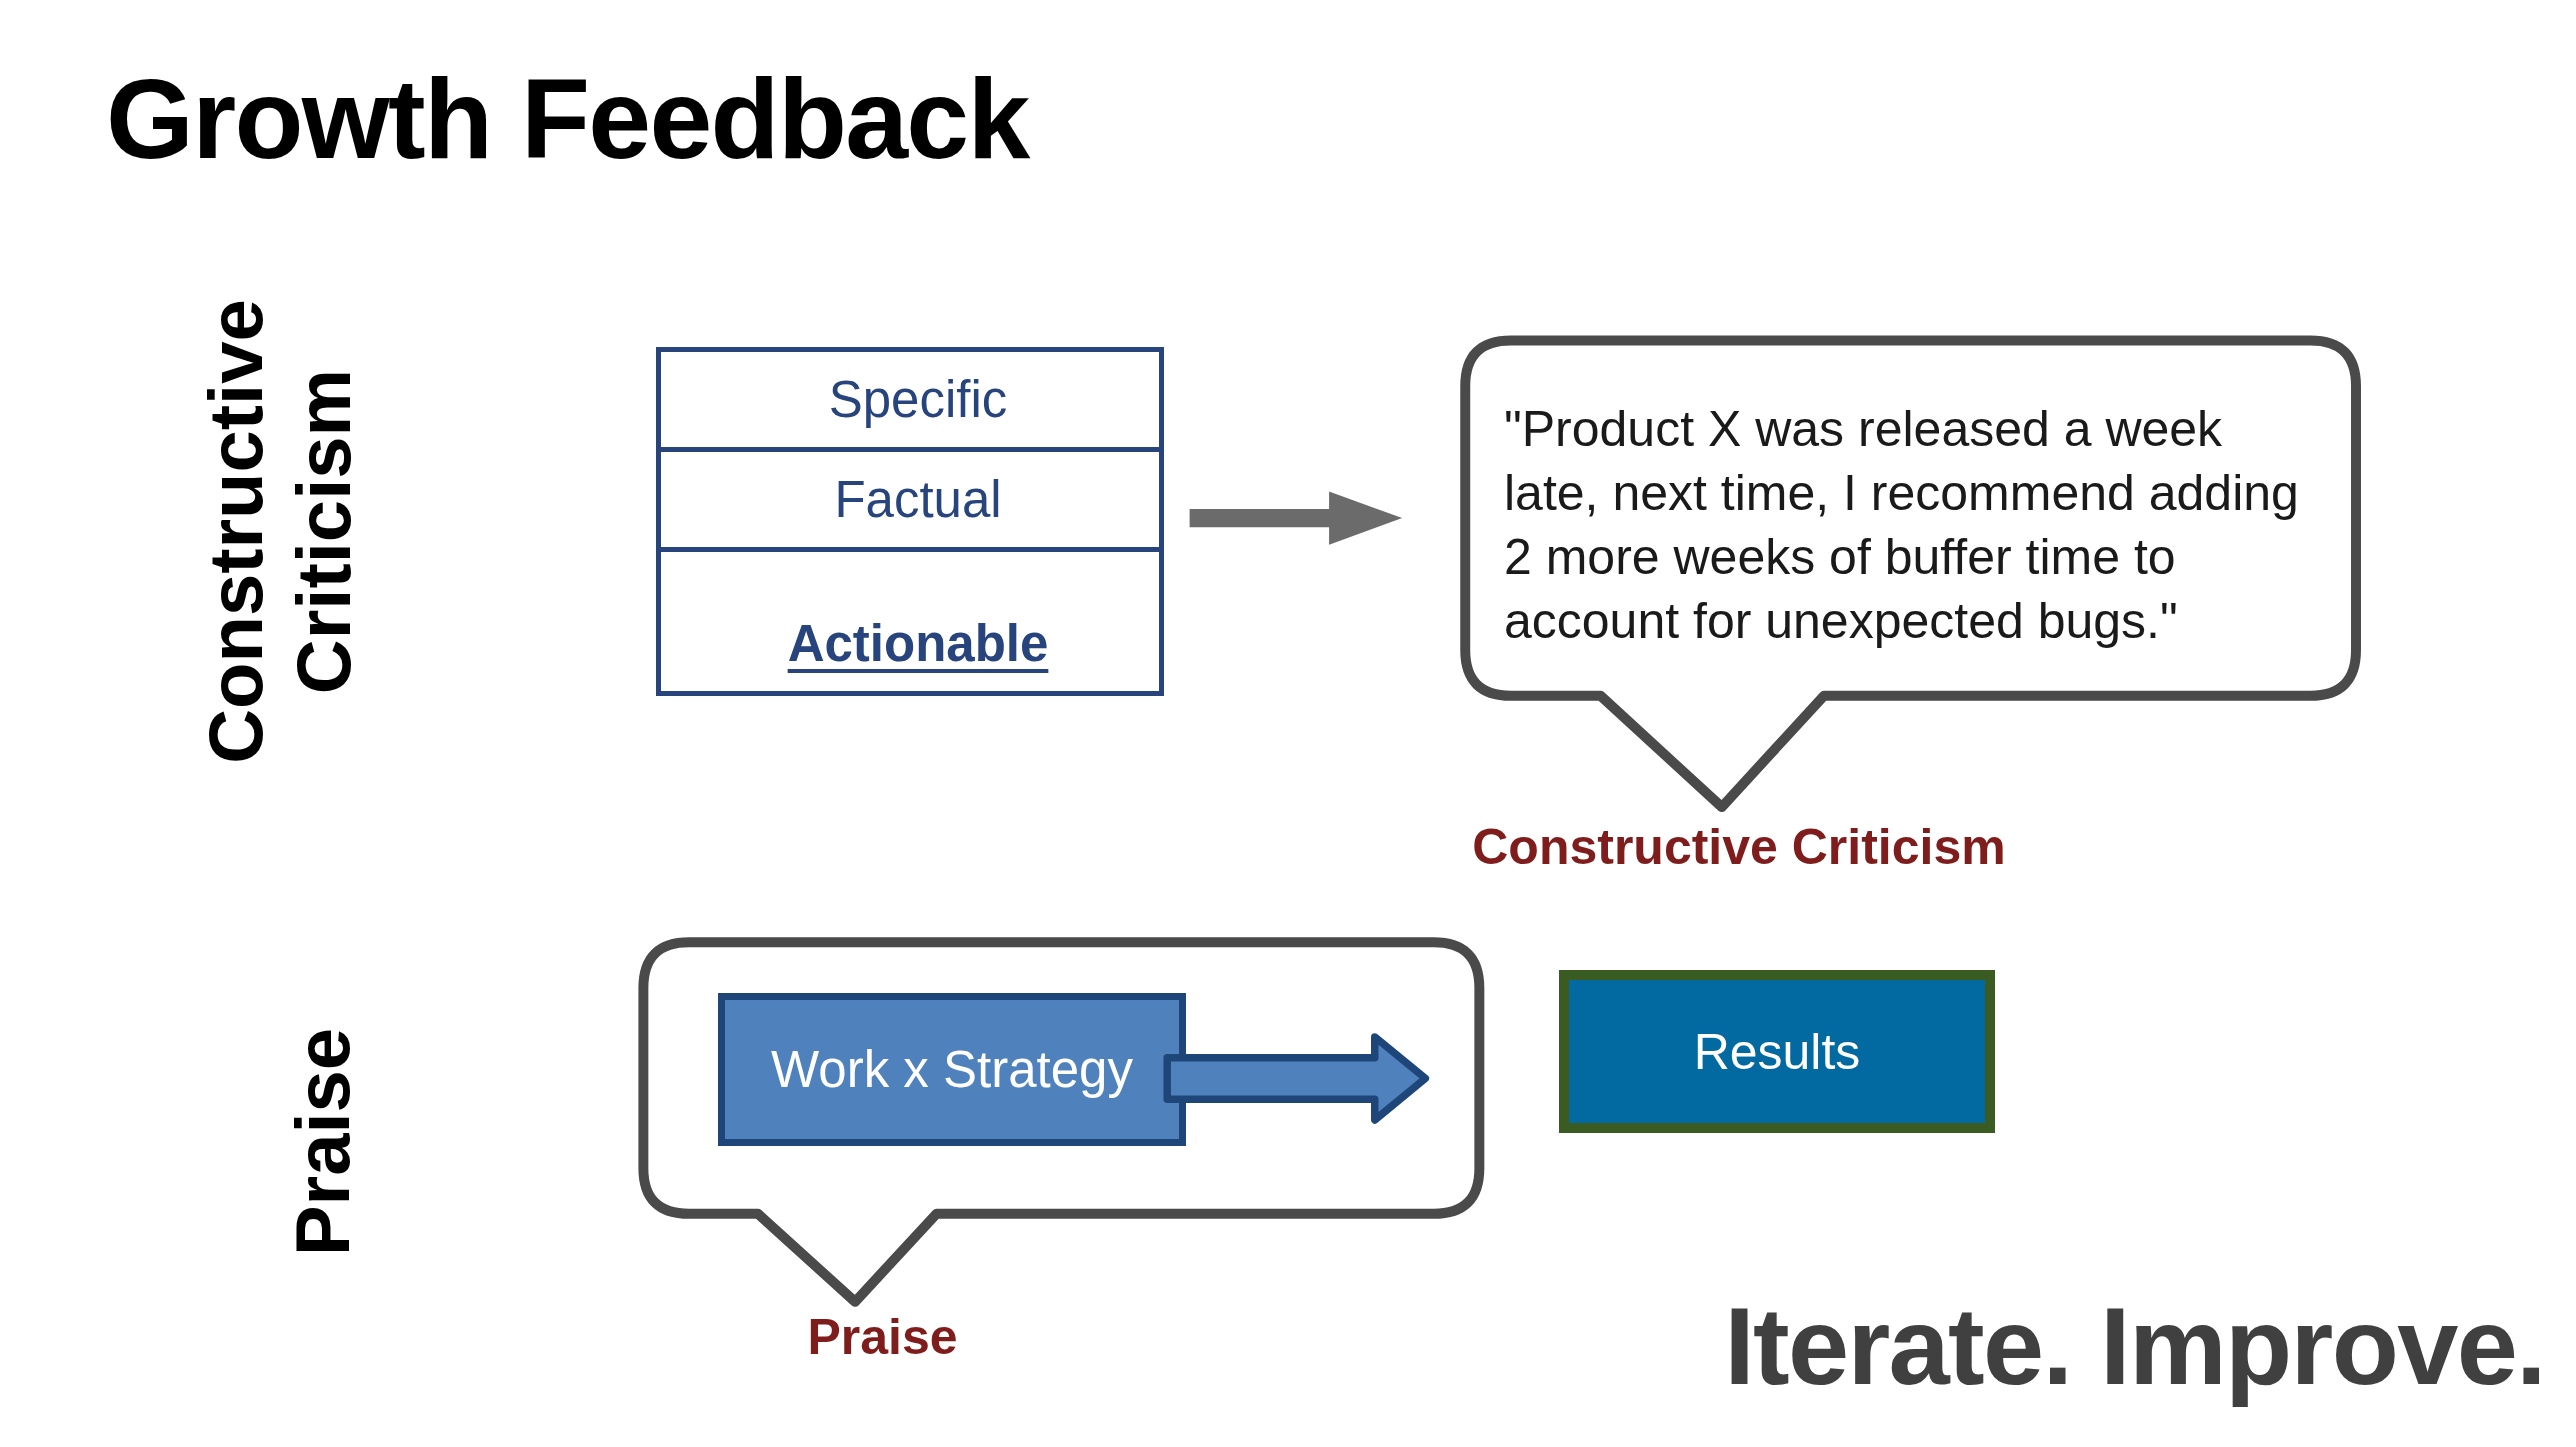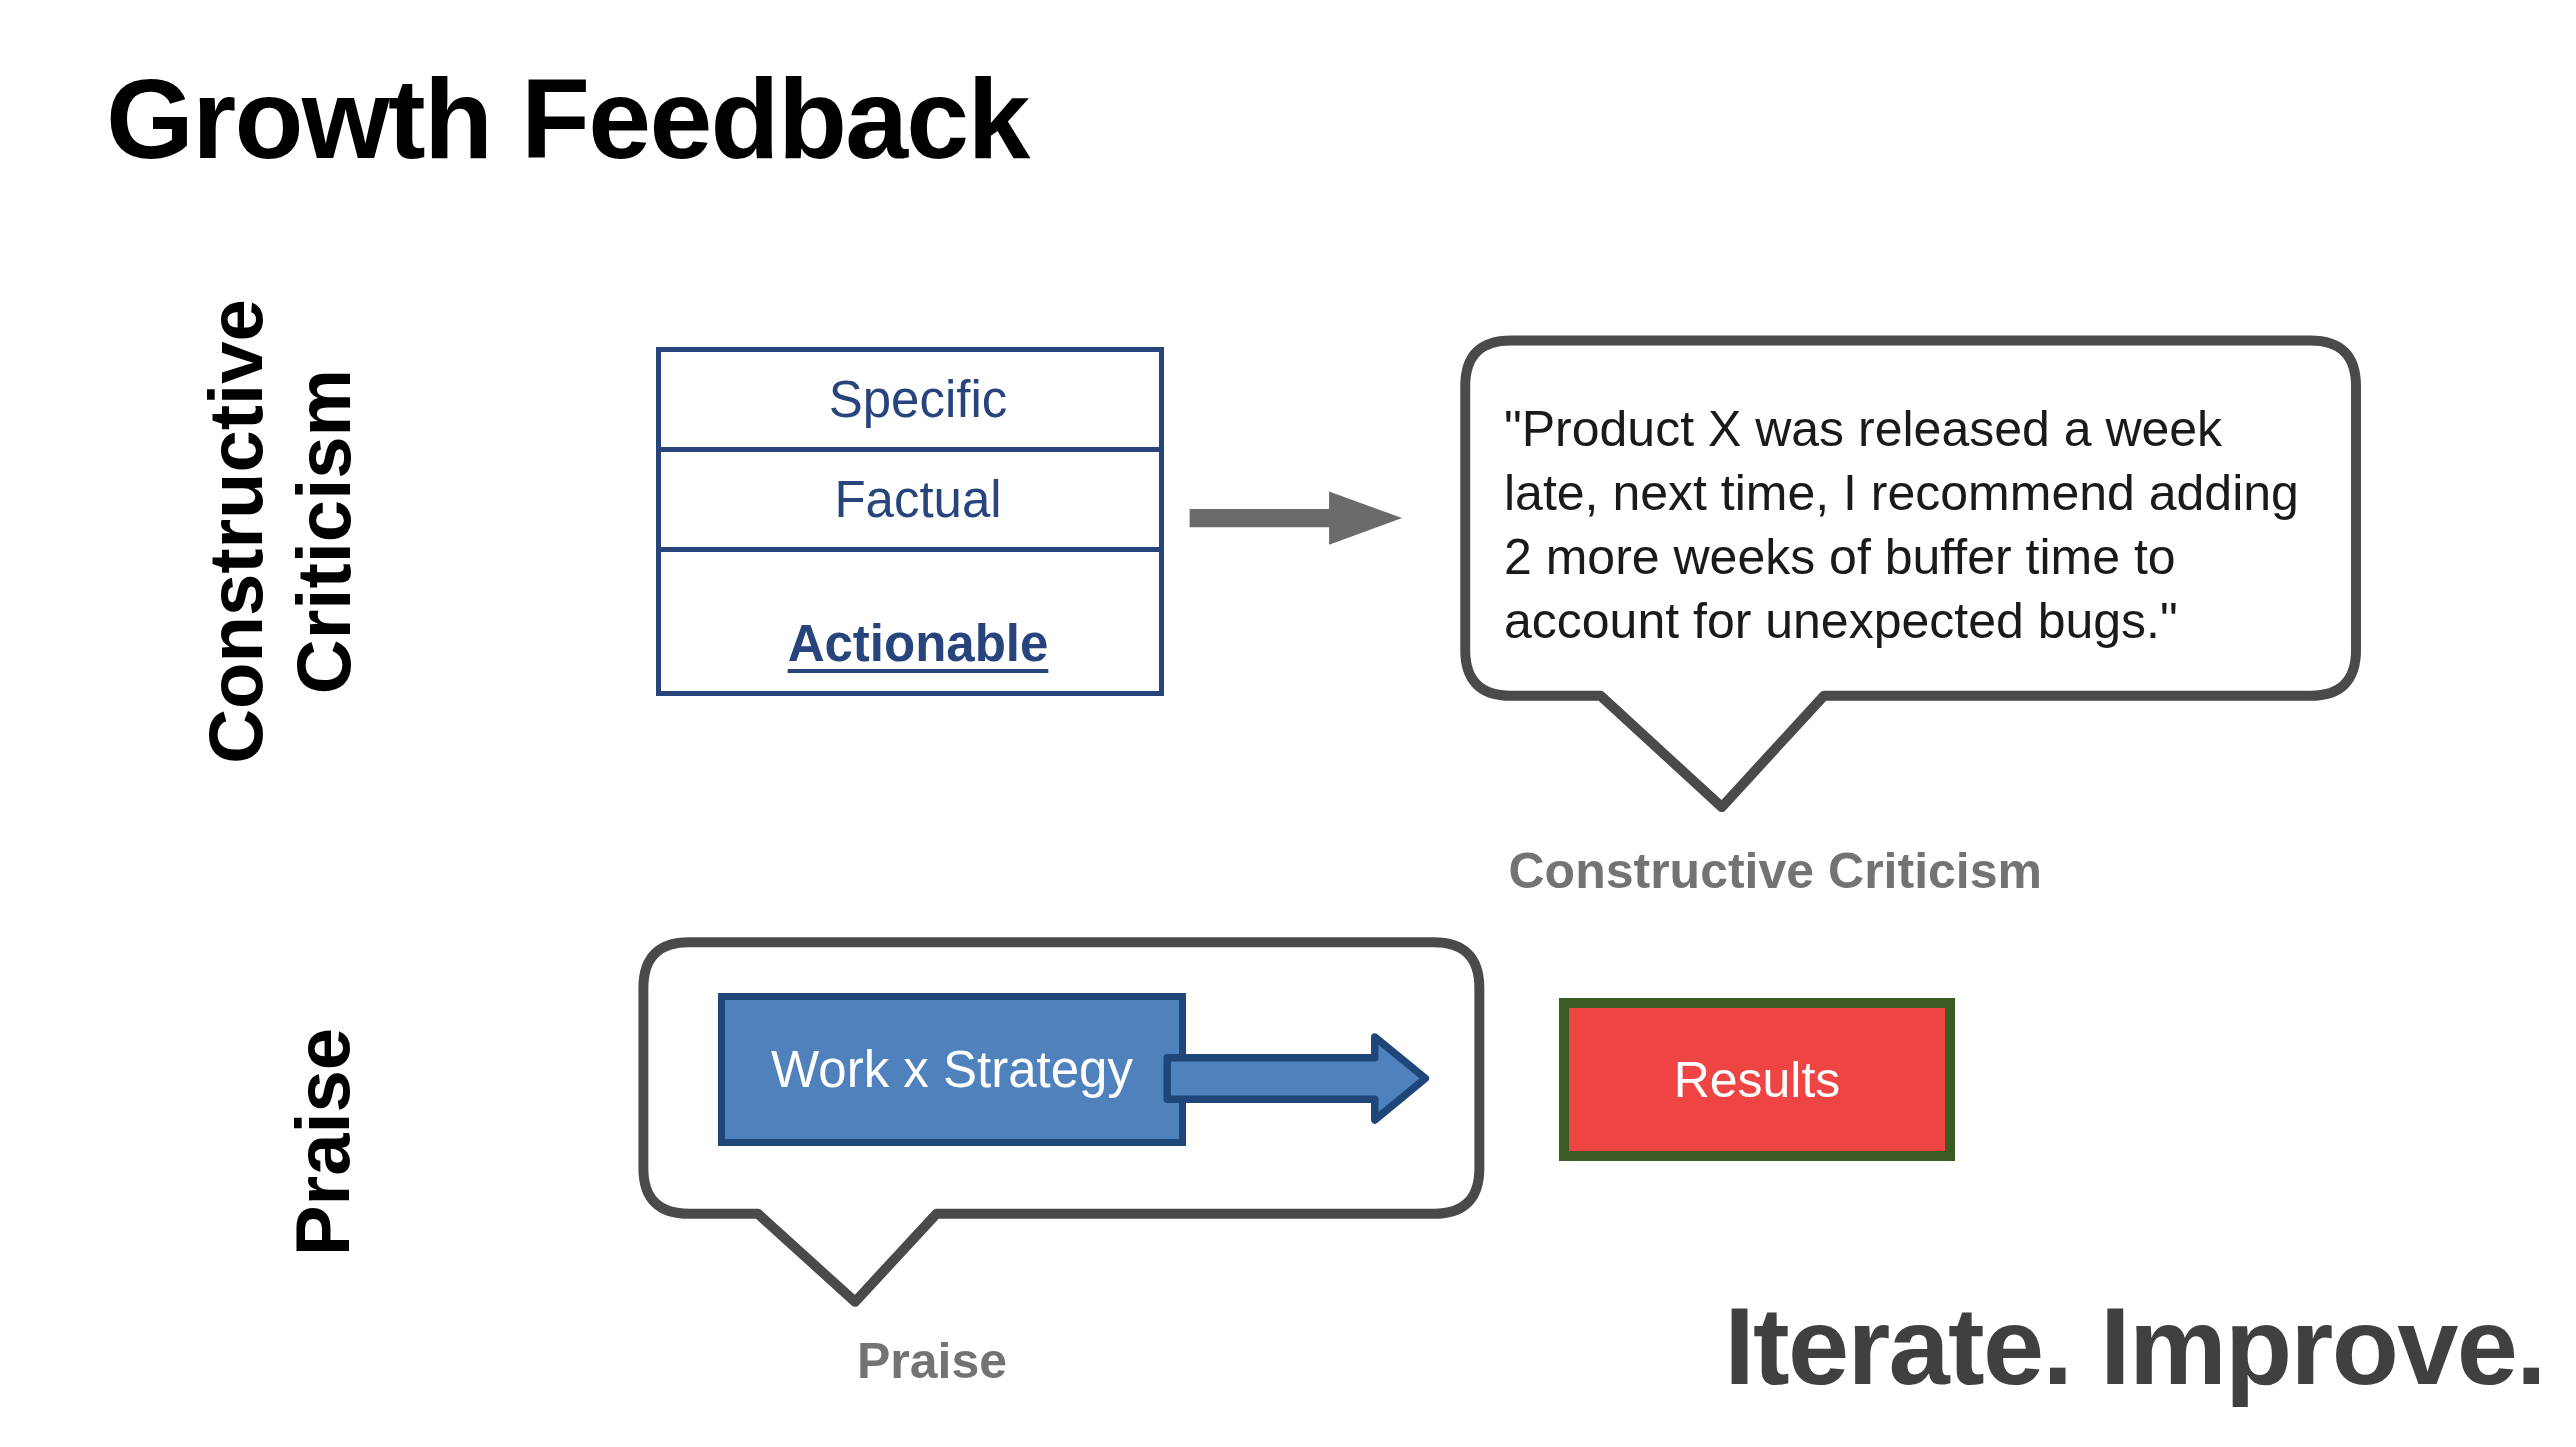--- a/index.html
+++ b/index.html
@@ -45,37 +45,37 @@
   .criteria-row.mid { border-top: 5.8px solid #27447D; border-bottom: 5.8px solid #27447D; }
   .criteria-row.emph { font-weight: bold; text-decoration: underline; text-decoration-thickness: 4.2px; text-underline-offset: 8.3px; margin-top: 44px; }
 
   svg.layer { left: 0; top: 0; width: 2576px; height: 1448px; }
 
   .quote-text {
     left: 1504px; top: 397px; width: 797px;
     font-size: 50px; line-height: 64px; color: #1a1a1a;
   }
   .bubble-caption {
-    font-size: 50px; font-weight: bold; color: #737373;
-    text-align: right; white-space: nowrap; margin-top: 24px;
+    font-size: 50px; font-weight: bold; color: #7f1d1d;
+    text-align: center; white-space: nowrap;
   }
   #caption-cc { left: 1436px; top: 818px; width: 606px; }
   #caption-praise { left: 758px; top: 1308px; width: 249px; }
 
   .work-box {
     left: 706px; top: 993px; width: 468px; height: 153px;
     box-sizing: border-box;
     background: #4F81BD; border: 7.5px solid #1F4679;
     display: flex; align-items: center; justify-content: center;
     color: #ffffff; font-size: 51px; white-space: nowrap; margin-left: 12px;
   }
   .results-box {
-    left: 1559px; top: 998px; width: 396px; height: 163px;
+    left: 1559px; top: 970px; width: 436px; height: 163px;
     box-sizing: border-box;
-    background: #ef4444; border: 10.8px solid #3A5B22;
+    background: #0369a1; border: 10.8px solid #3A5B22;
     display: flex; align-items: center; justify-content: center;
     color: #ffffff; font-size: 50px; white-space: nowrap;
   }
 
   .tagline {
     left: 1544px; top: 1283px; width: 1001px;
     font-size: 110px; font-weight: bold; color: #404040;
     text-align: right; white-space: nowrap; line-height: 1.15;
     letter-spacing: -1.7px;
   }

